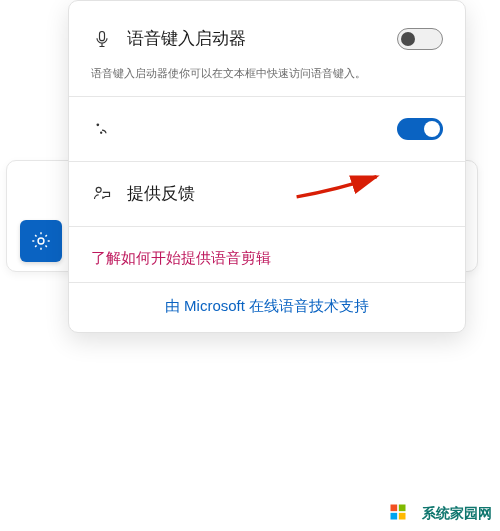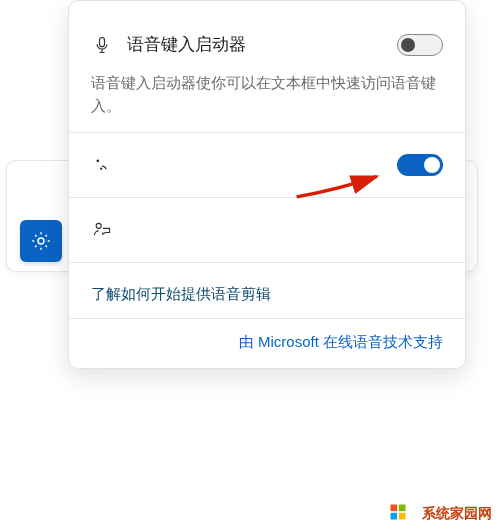--- a/index.html
+++ b/index.html
@@ -42,21 +42,21 @@
 
   .panel {
     position: absolute;
     left: 68px;
     top: 0px;
     width: 398px;
     background: #ffffff;
     border: 1px solid #e2e2e2;
     border-radius: 10px;
     box-shadow: 0 8px 24px rgba(0,0,0,0.12);
-    padding: 16px 0 6px 0;
+    padding: 10px 0 6px 0;
     box-sizing: border-box;
   }
 
   .section {
     padding: 10px 22px 14px 22px;
   }
   .divider {
     height: 1px;
     background: #e6e6e6;
     margin: 0 0;
@@ -73,28 +73,28 @@
     align-items: center;
     gap: 14px;
   }
   .row-title {
     font-size: 17px;
     color: #1b1b1b;
     line-height: 1.3;
   }
   .desc {
     margin-top: 8px;
-    font-size: 15px;
+    font-size: 11px;
     color: #6b6b6b;
     line-height: 1.55;
   }
   .link {
     margin-top: 12px;
     font-size: 15px;
-    color: #0c4a6e;
+    color: #be185d;
     cursor: pointer;
   }
 
   
   .toggle {
     width: 46px;
     height: 22px;
     border-radius: 11px;
     position: relative;
     cursor: pointer;
@@ -130,21 +130,21 @@
     width: 22px;
     height: 22px;
     display: flex;
     align-items: center;
     justify-content: center;
     color: #333;
   }
 
   .footer {
     padding: 14px 22px 10px 22px;
-    text-align: right;
+    text-align: center;
     font-size: 15px;
     color: #0a63c2;
   }
 
   
   .arrow {
     position: absolute;
     left: 292px;
     top: 164px;
     width: 92px;
@@ -154,21 +154,21 @@
 
   
   .watermark {
     position: absolute;
     right: 8px;
     bottom: 6px;
     display: flex;
     align-items: center;
     gap: 14px;
     font-size: 14px;
-    color: #c2410c;
+    color: #0f766e;
     font-weight: 600;
   }
   .wm-logo {
     width: 20px;
     height: 20px;
   }
 </style>
 </head>
 <body>
 
@@ -227,20 +227,21 @@
   <div class="section" style="padding-top:14px;padding-bottom:14px;cursor:pointer;">
     <div class="row">
       <div class="row-left">
         <span class="icon-slot">
           <svg viewBox="0 0 24 24" width="20" height="20" fill="none" stroke="#333" stroke-width="1.4">
             <circle cx="8" cy="7" r="3"></circle>
             <path d="M3 18c0-2.8 2.2-5 5-5"></path>
             <path d="M13 10h8v5h-5l-3 2v-2"></path>
           </svg>
         </span>
+        <span class="row-title">提供反馈</span>
       </div>
     </div>
   </div>
 
   <div class="divider"></div>
 
   <div class="section">
     <div class="link">了解如何开始提供语音剪辑</div>
   </div>
 

